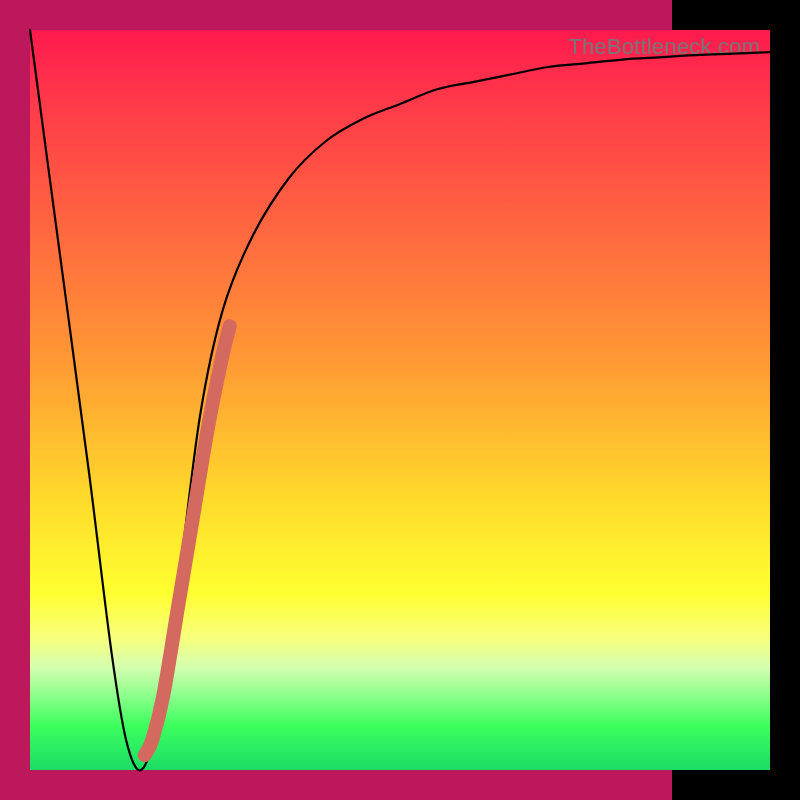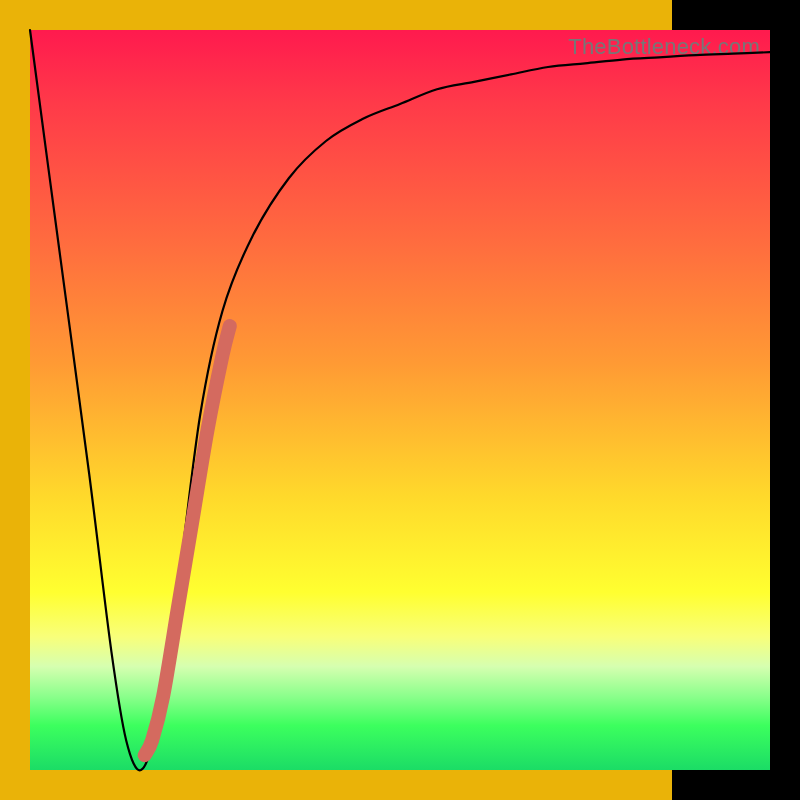--- a/index.html
+++ b/index.html
@@ -8,21 +8,21 @@
     width: 800px;
     height: 800px;
     overflow: hidden;
     background: #000;
     font-family: Arial, Helvetica, sans-serif;
   }
   .frame {
     position: relative;
     width: 672px;
     height: 800px;
-    background: #eab308;
+    background: #be185d;
   }
   .plot {
     position: absolute;
     left: 30px;
     top: 30px;
     width: 740px;
     height: 740px;
     
     background: linear-gradient(
       to bottom,

